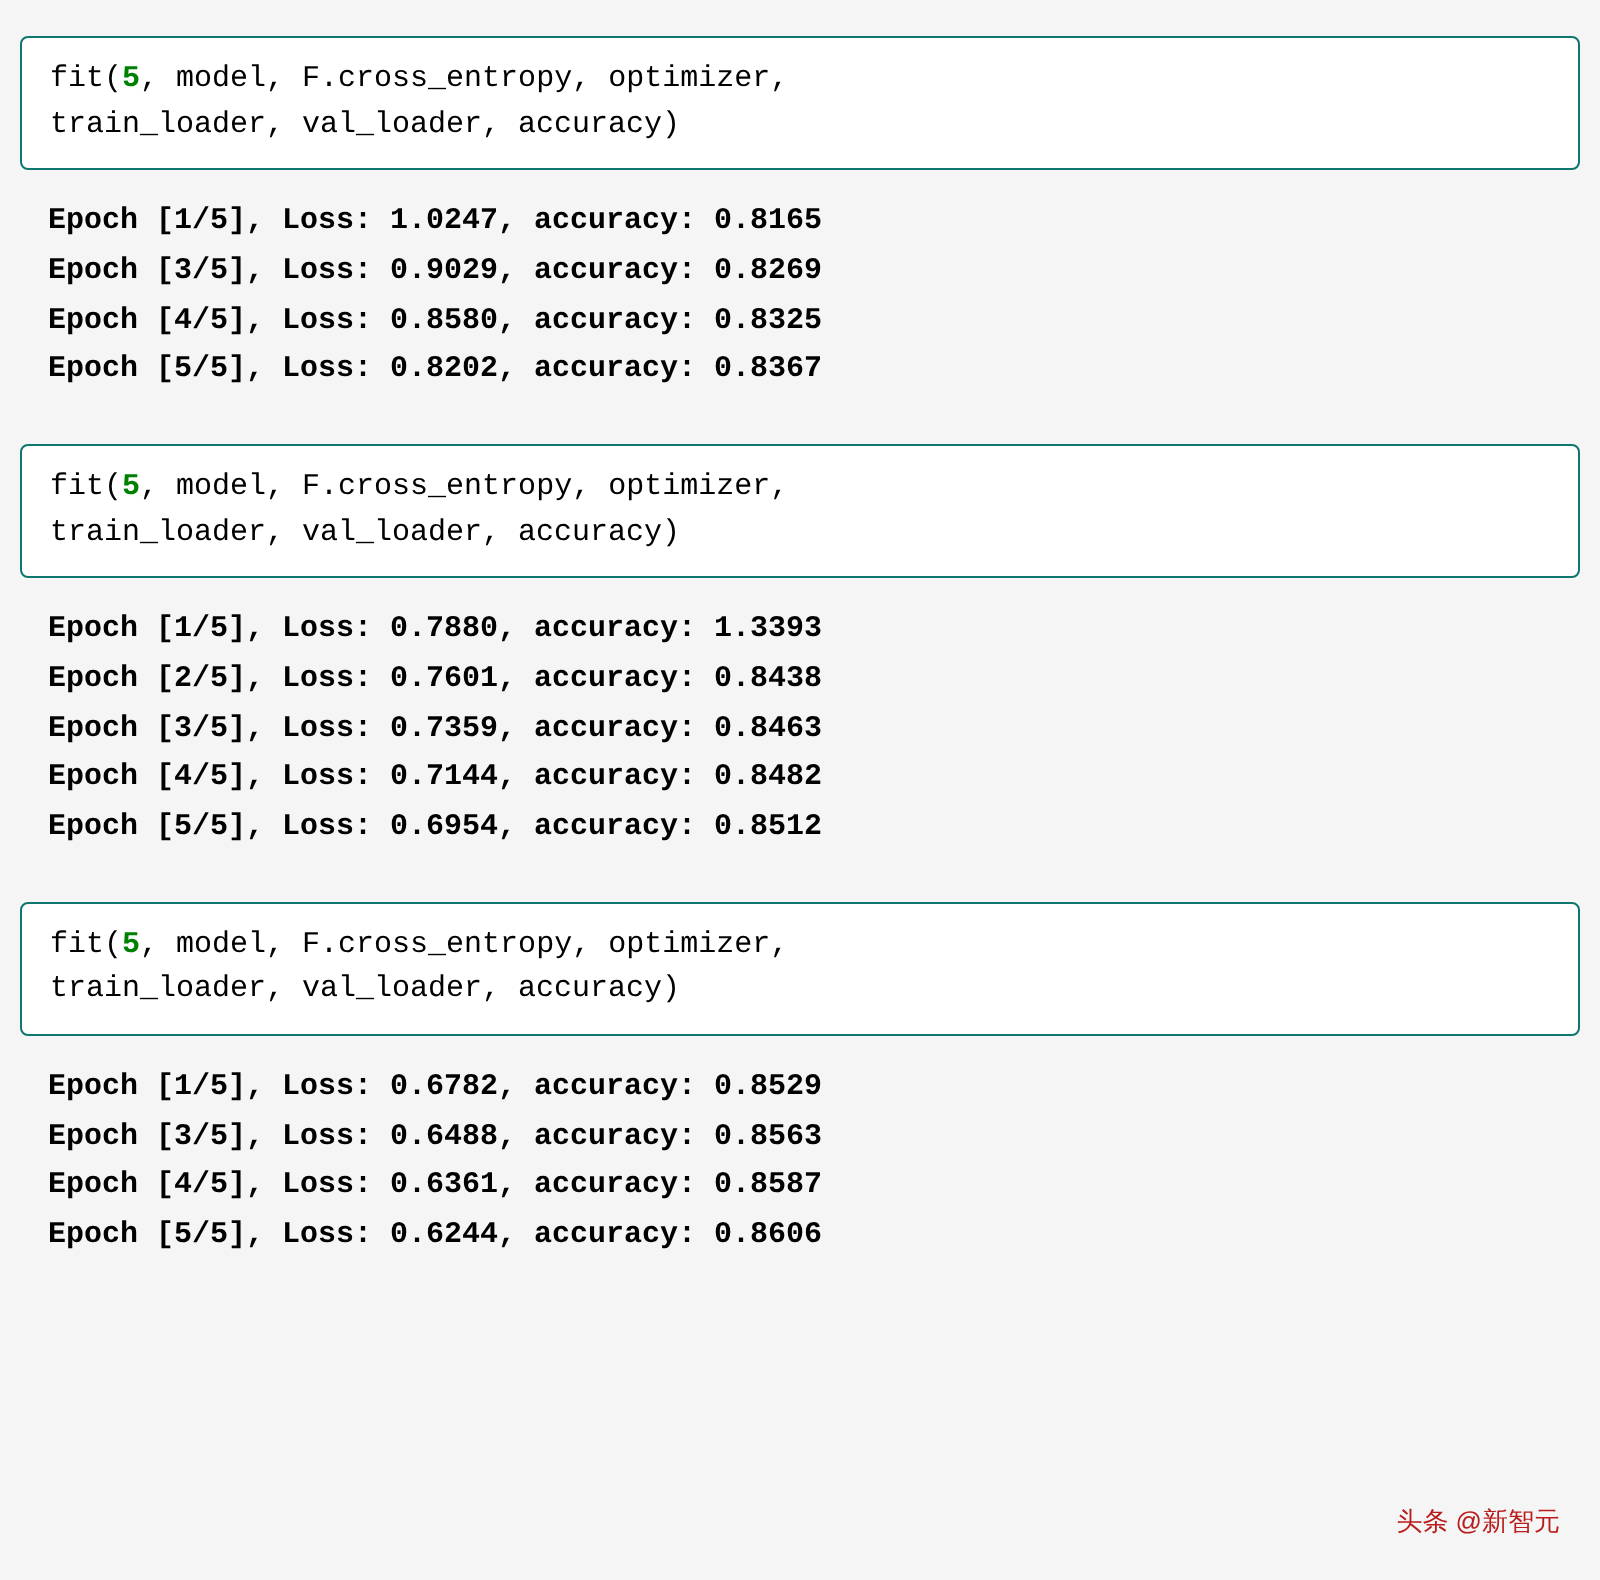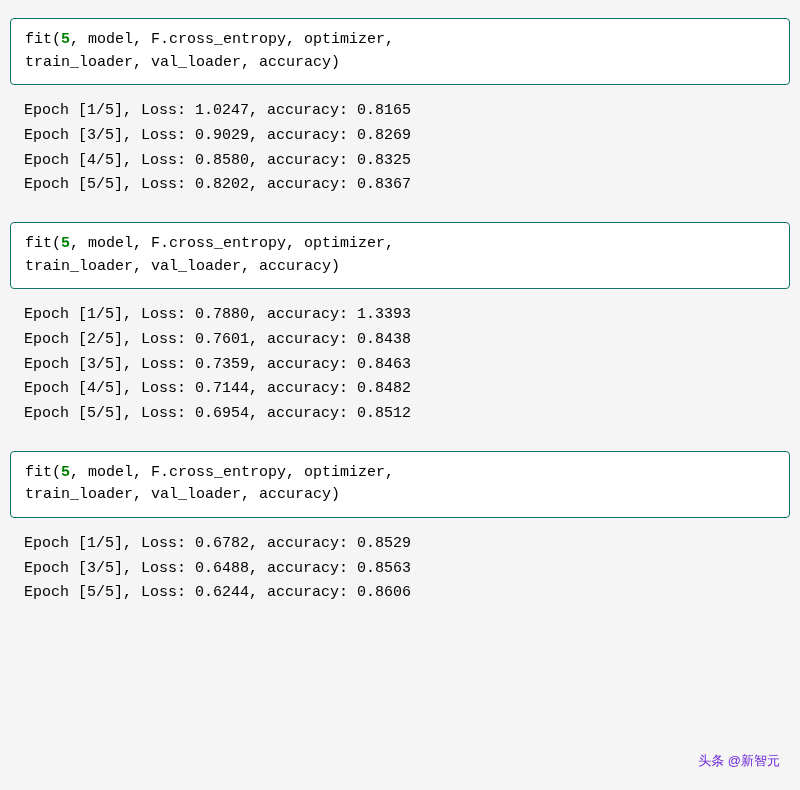--- a/index.html
+++ b/index.html
@@ -37,37 +37,38 @@
       color: #008000;
       font-weight: bold;
     }
 
     .output-block {
       padding: 8px 14px 14px 14px;
       margin-bottom: 4px;
       line-height: 1.65;
       color: #000000;
       font-size: 15px;
+      font-weight: bold;
     }
 
     .output-line {
       display: block;
       white-space: pre;
     }
 
     .section {
       margin-bottom: 10px;
     }
 
     .watermark {
       position: fixed;
       bottom: 20px;
       right: 20px;
       font-size: 13px;
-      color: #6d28d9;
+      color: #b91c1c;
       font-family: sans-serif;
       margin-top: 36px;
     }
   </style>
 </head>
 <body>
 
 <div class="cell-container" id="main-container">
 <div class="section">
       <div class="code-block">
@@ -95,18 +96,19 @@
       </div>
     </div>
     <div class="section">
       <div class="code-block">
         <div>fit(<span class="keyword">5</span>, model, F.cross_entropy, optimizer,</div>
         <div>    train_loader, val_loader, accuracy)</div>
       </div>
       <div class="output-block">
         <span class="output-line">Epoch [1/5], Loss: 0.6782, accuracy: 0.8529</span>
         <span class="output-line">Epoch [3/5], Loss: 0.6488, accuracy: 0.8563</span>
+        <span class="output-line">Epoch [4/5], Loss: 0.6361, accuracy: 0.8587</span>
         <span class="output-line">Epoch [5/5], Loss: 0.6244, accuracy: 0.8606</span>
       </div>
     </div>
   </div>
 
 <div class="watermark">头条 @新智元</div>
 
 </body></html>

